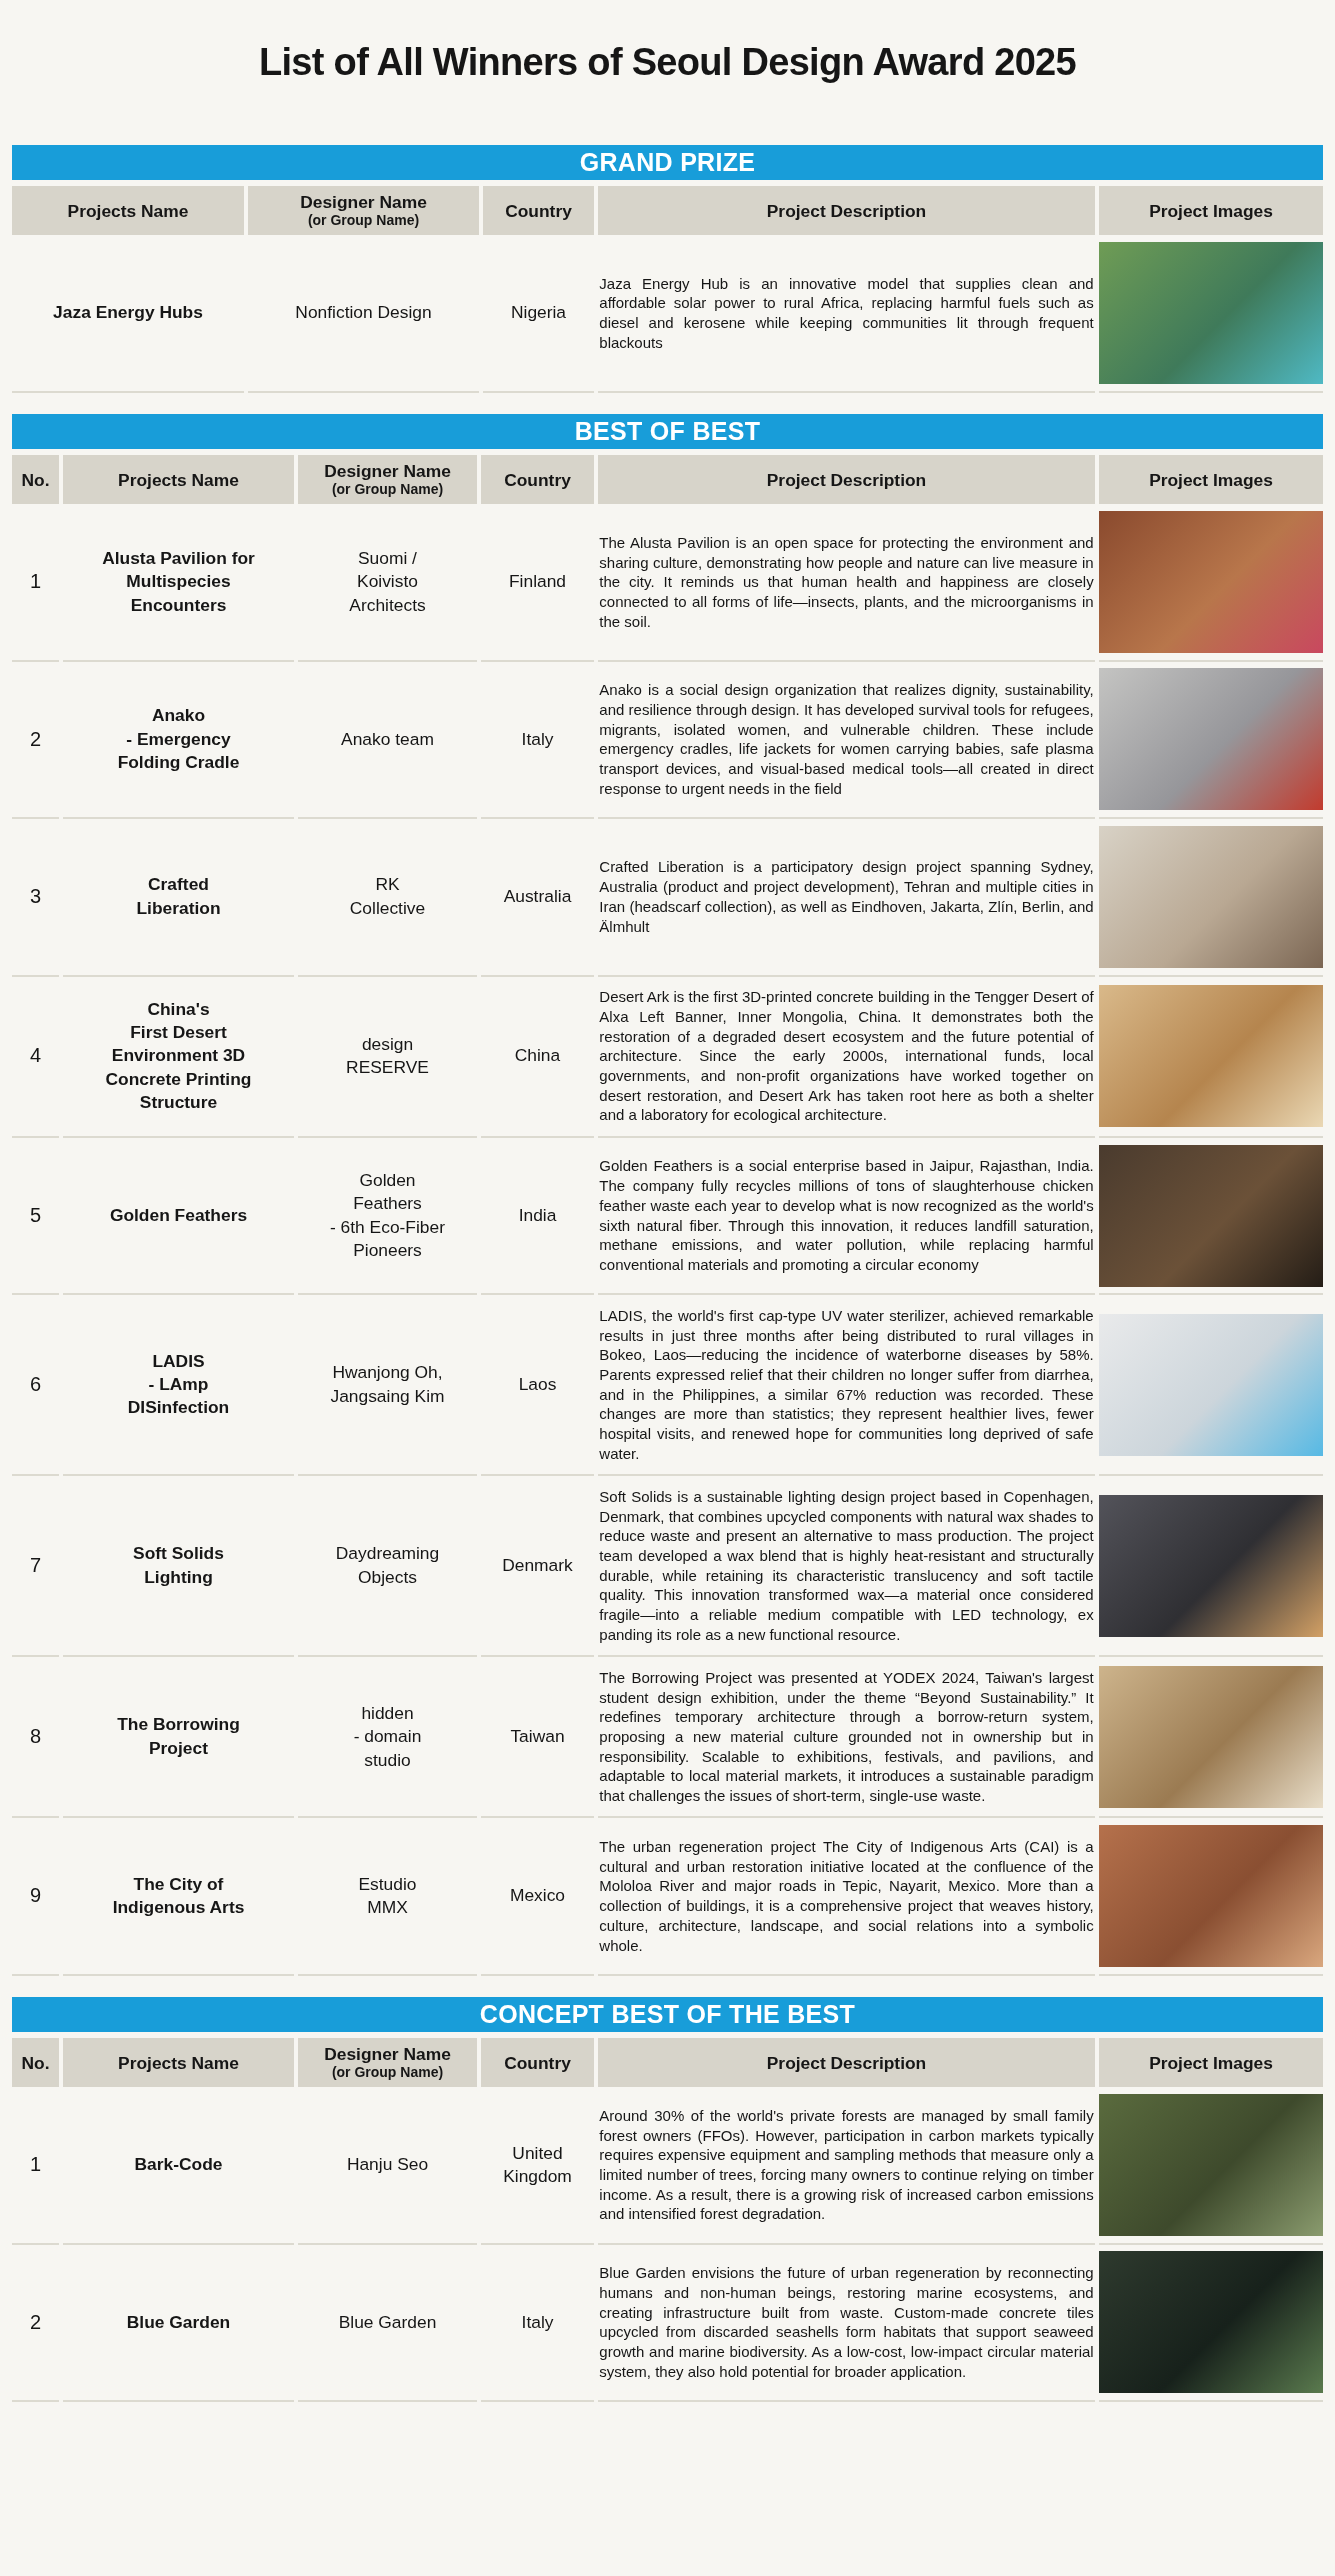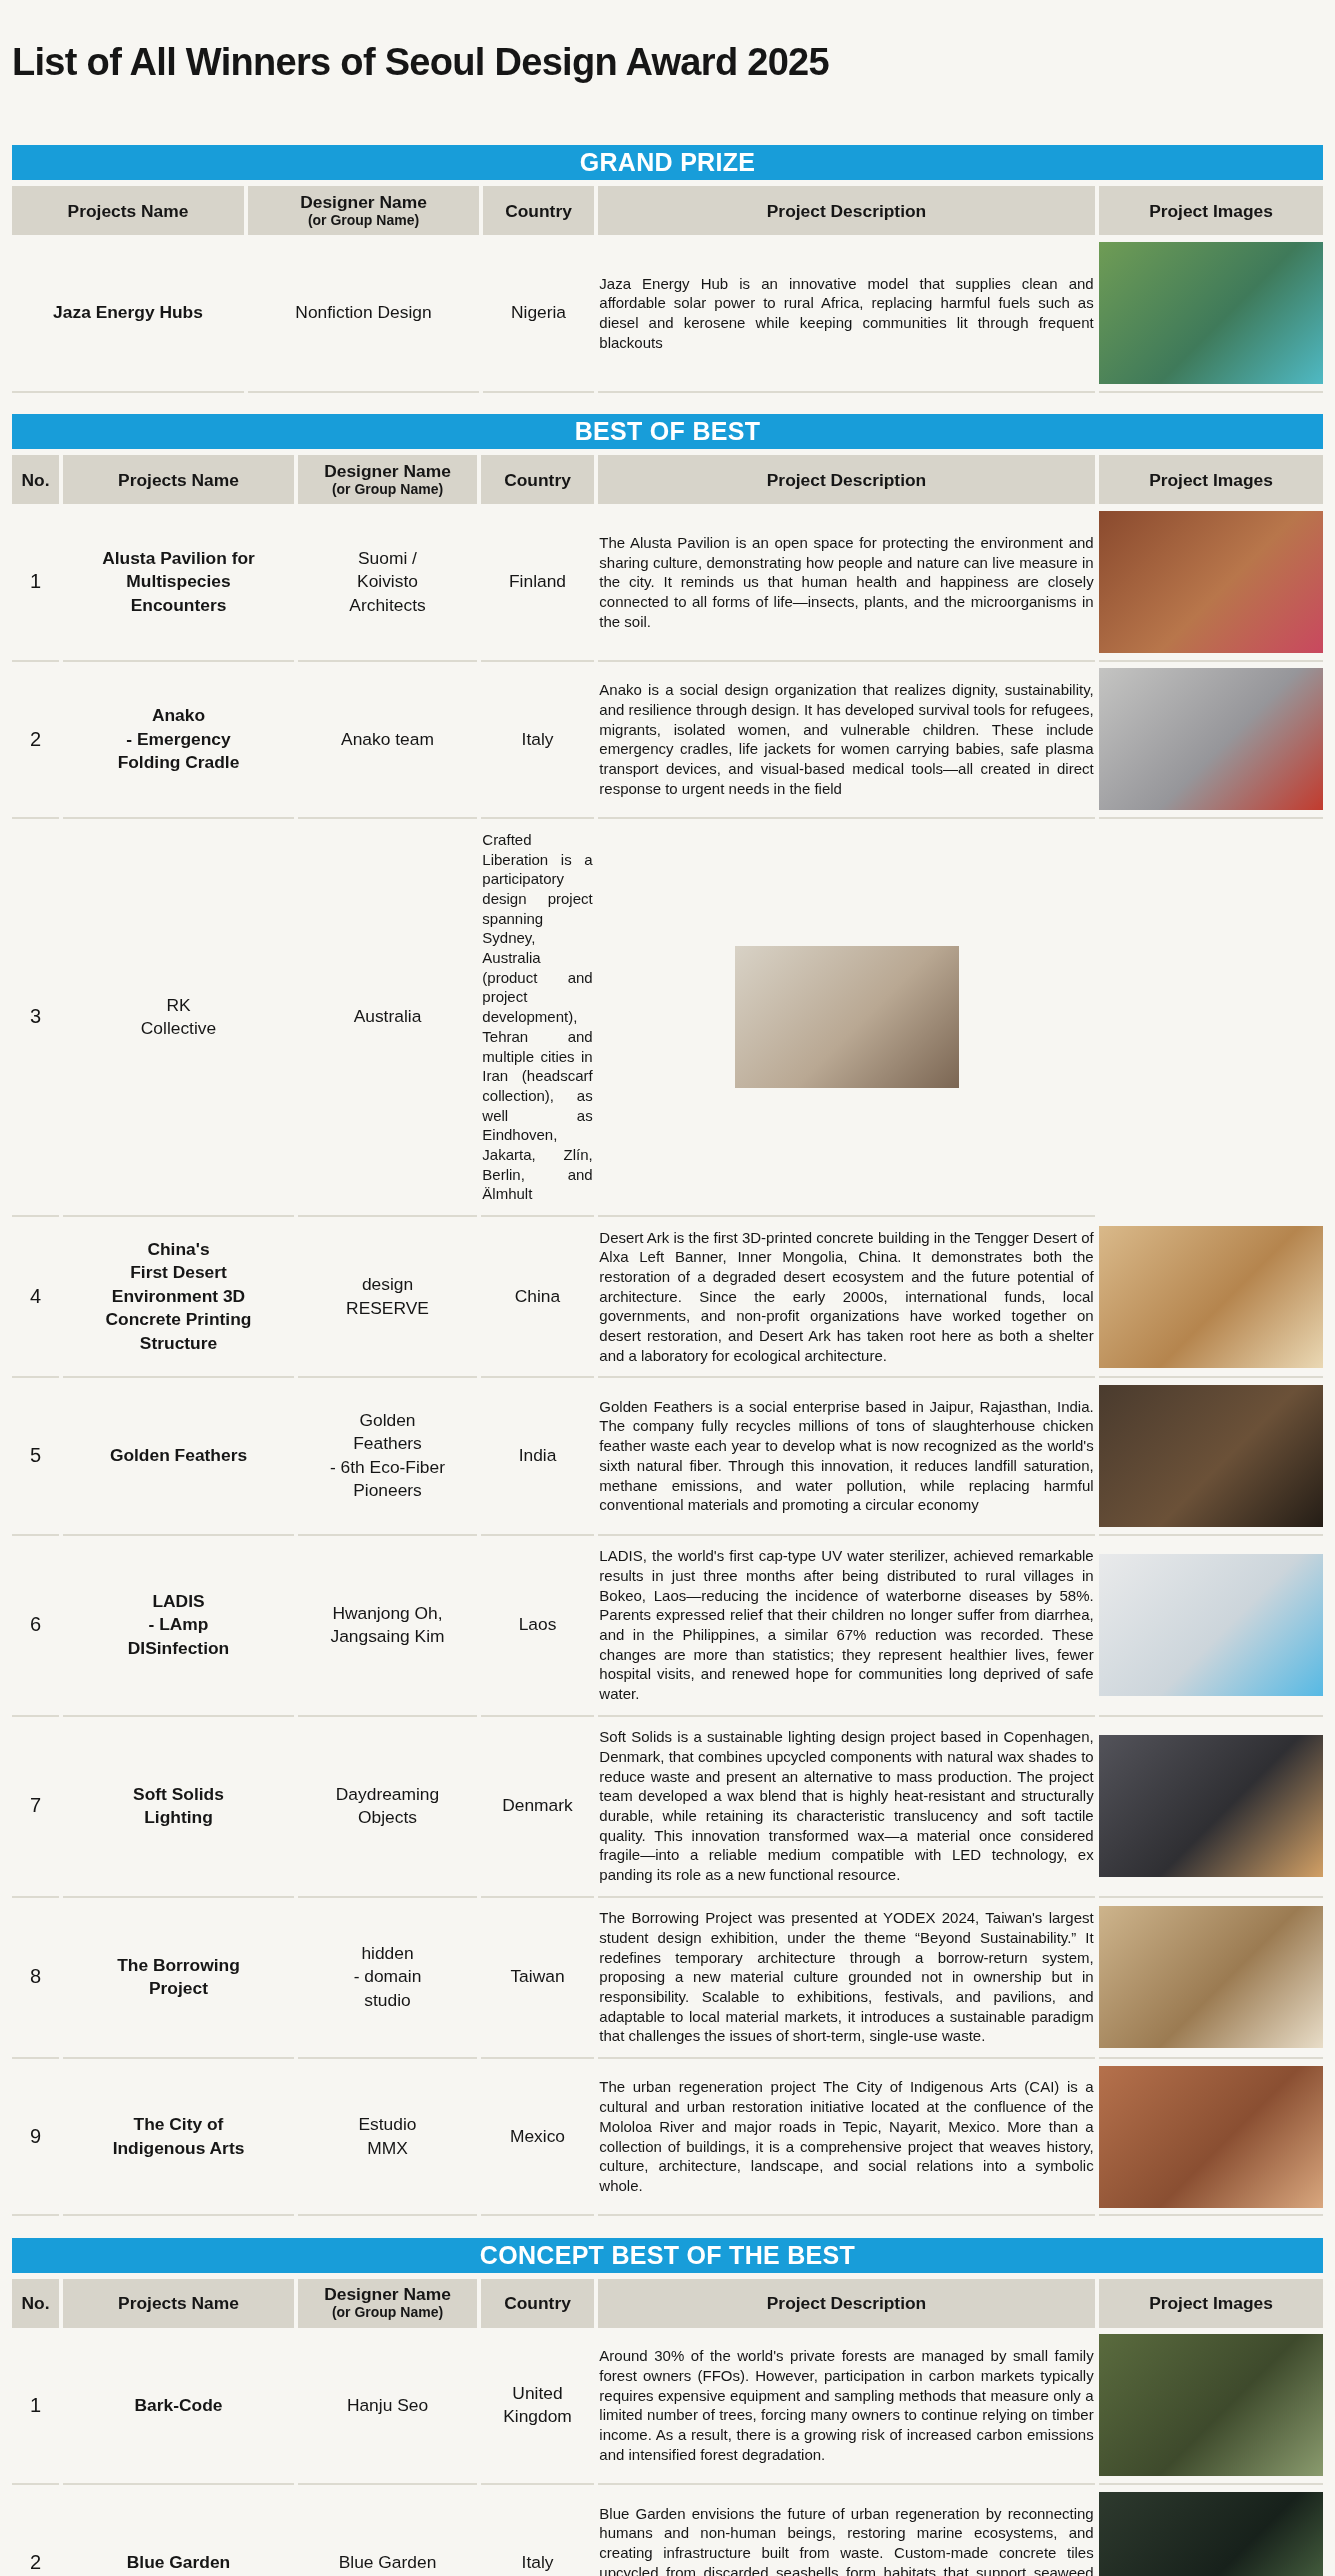--- a/index.html
+++ b/index.html
@@ -8,21 +8,21 @@
     background: #f7f6f2;
     font-family: "Liberation Sans", sans-serif;
     color: #161616;
   }
   body { width: 1335px; }
   .page { width: 1311px; margin: 0 auto; padding-top: 41px; }
 
   .title {
     font-size: 38px;
     font-weight: bold;
-    text-align: left;
+    text-align: center;
     letter-spacing: -0.7px;
     margin: 0 0 61px 0;
   }
 
   .award-section { margin-bottom: 21.4px; }
 
   .section-header {
     height: 35px;
     background: #189dd9;
     display: flex;
@@ -186,20 +186,22 @@
     <div class="cell c-desc">
       <div class="desc-text">Anako is a social design organization that realizes dignity, sustainability, and resilience through design. It has developed survival tools for refugees, migrants, isolated women, and vulnerable children. These include emergency cradles, life jackets for women carrying babies, safe plasma transport devices, and visual-based medical tools—all created in direct response to urgent needs in the field</div>
     </div>
     <div class="cell image-cell">
       <div class="project-image" style="background: linear-gradient(135deg, rgb(196, 196, 194) 0%, rgb(150, 150, 154) 55%, rgb(194, 59, 46) 100%);"></div>
     </div>
   </div>
 
   <div class="row">
     <div class="cell c-no">3</div>
+    <div class="cell c-project">Crafted
+Liberation</div>
     <div class="cell c-designer">RK
 Collective</div>
     <div class="cell c-country">Australia</div>
     <div class="cell c-desc">
       <div class="desc-text">Crafted Liberation is a participatory design project spanning Sydney, Australia (product and project development), Tehran and multiple cities in Iran (headscarf collection), as well as Eindhoven, Jakarta, Zlín, Berlin, and Älmhult</div>
     </div>
     <div class="cell image-cell">
       <div class="project-image" style="background: linear-gradient(135deg, rgb(216, 210, 198) 0%, rgb(185, 168, 147) 55%, rgb(123, 102, 83) 100%);"></div>
     </div>
   </div>

